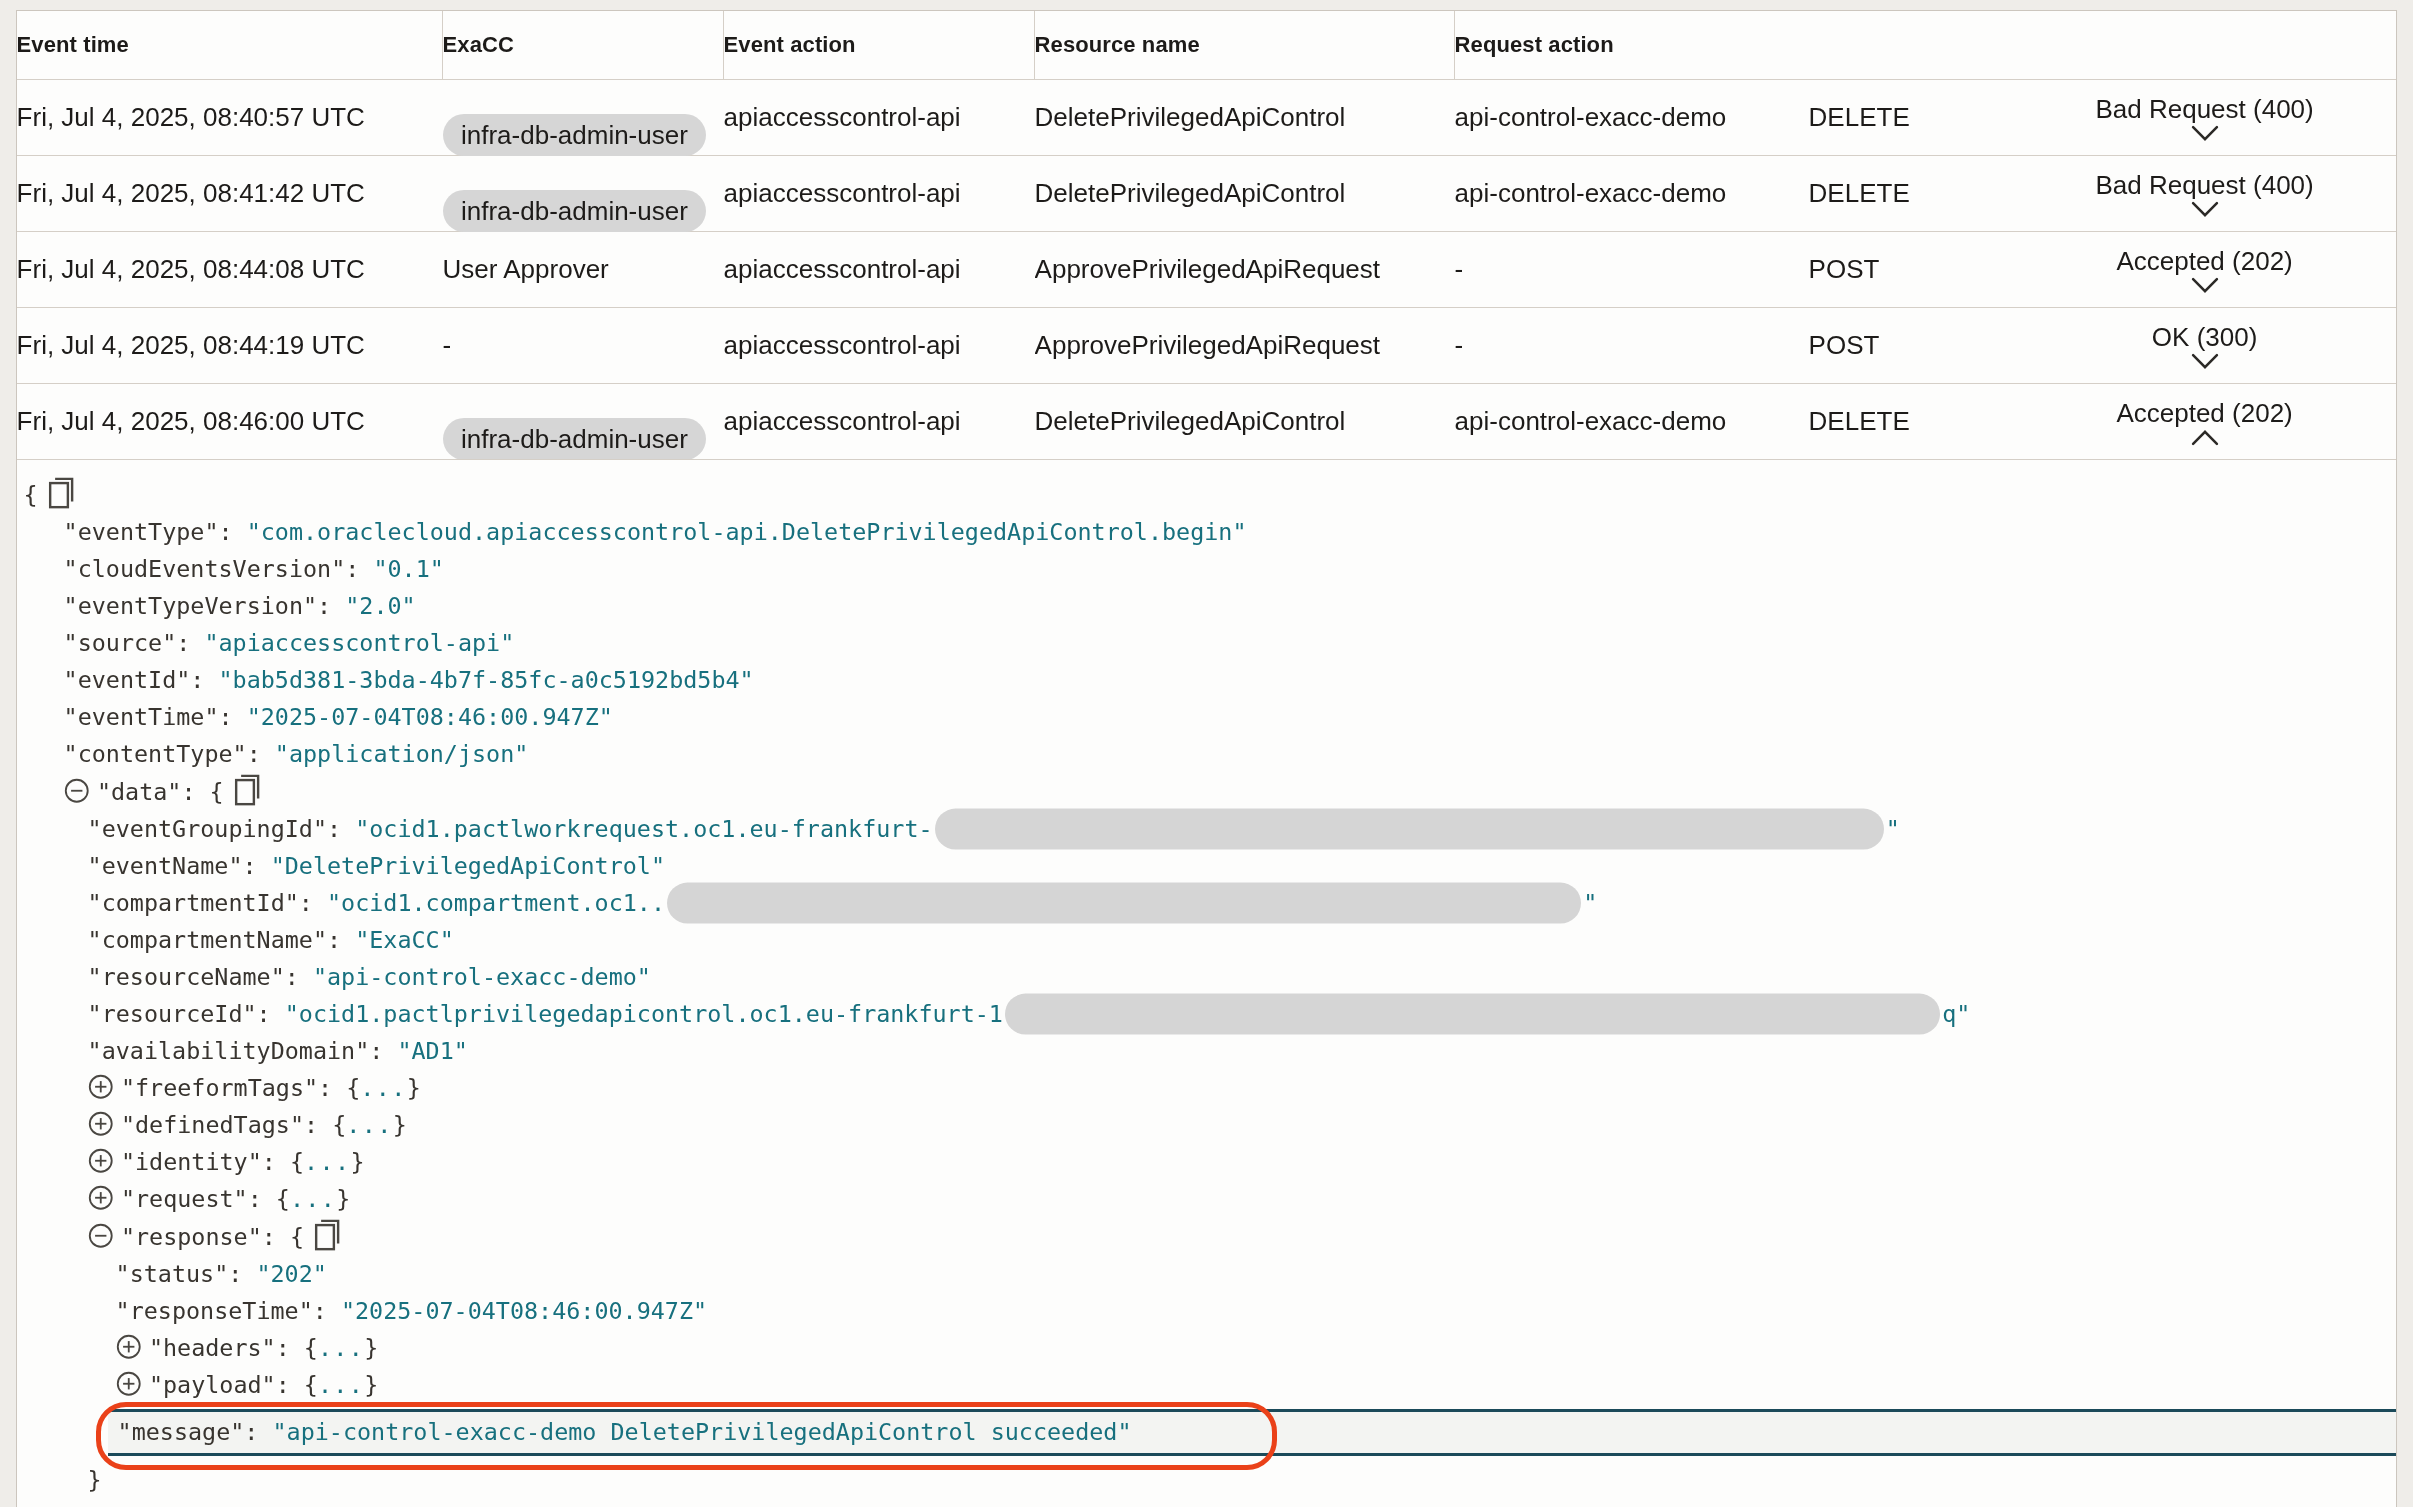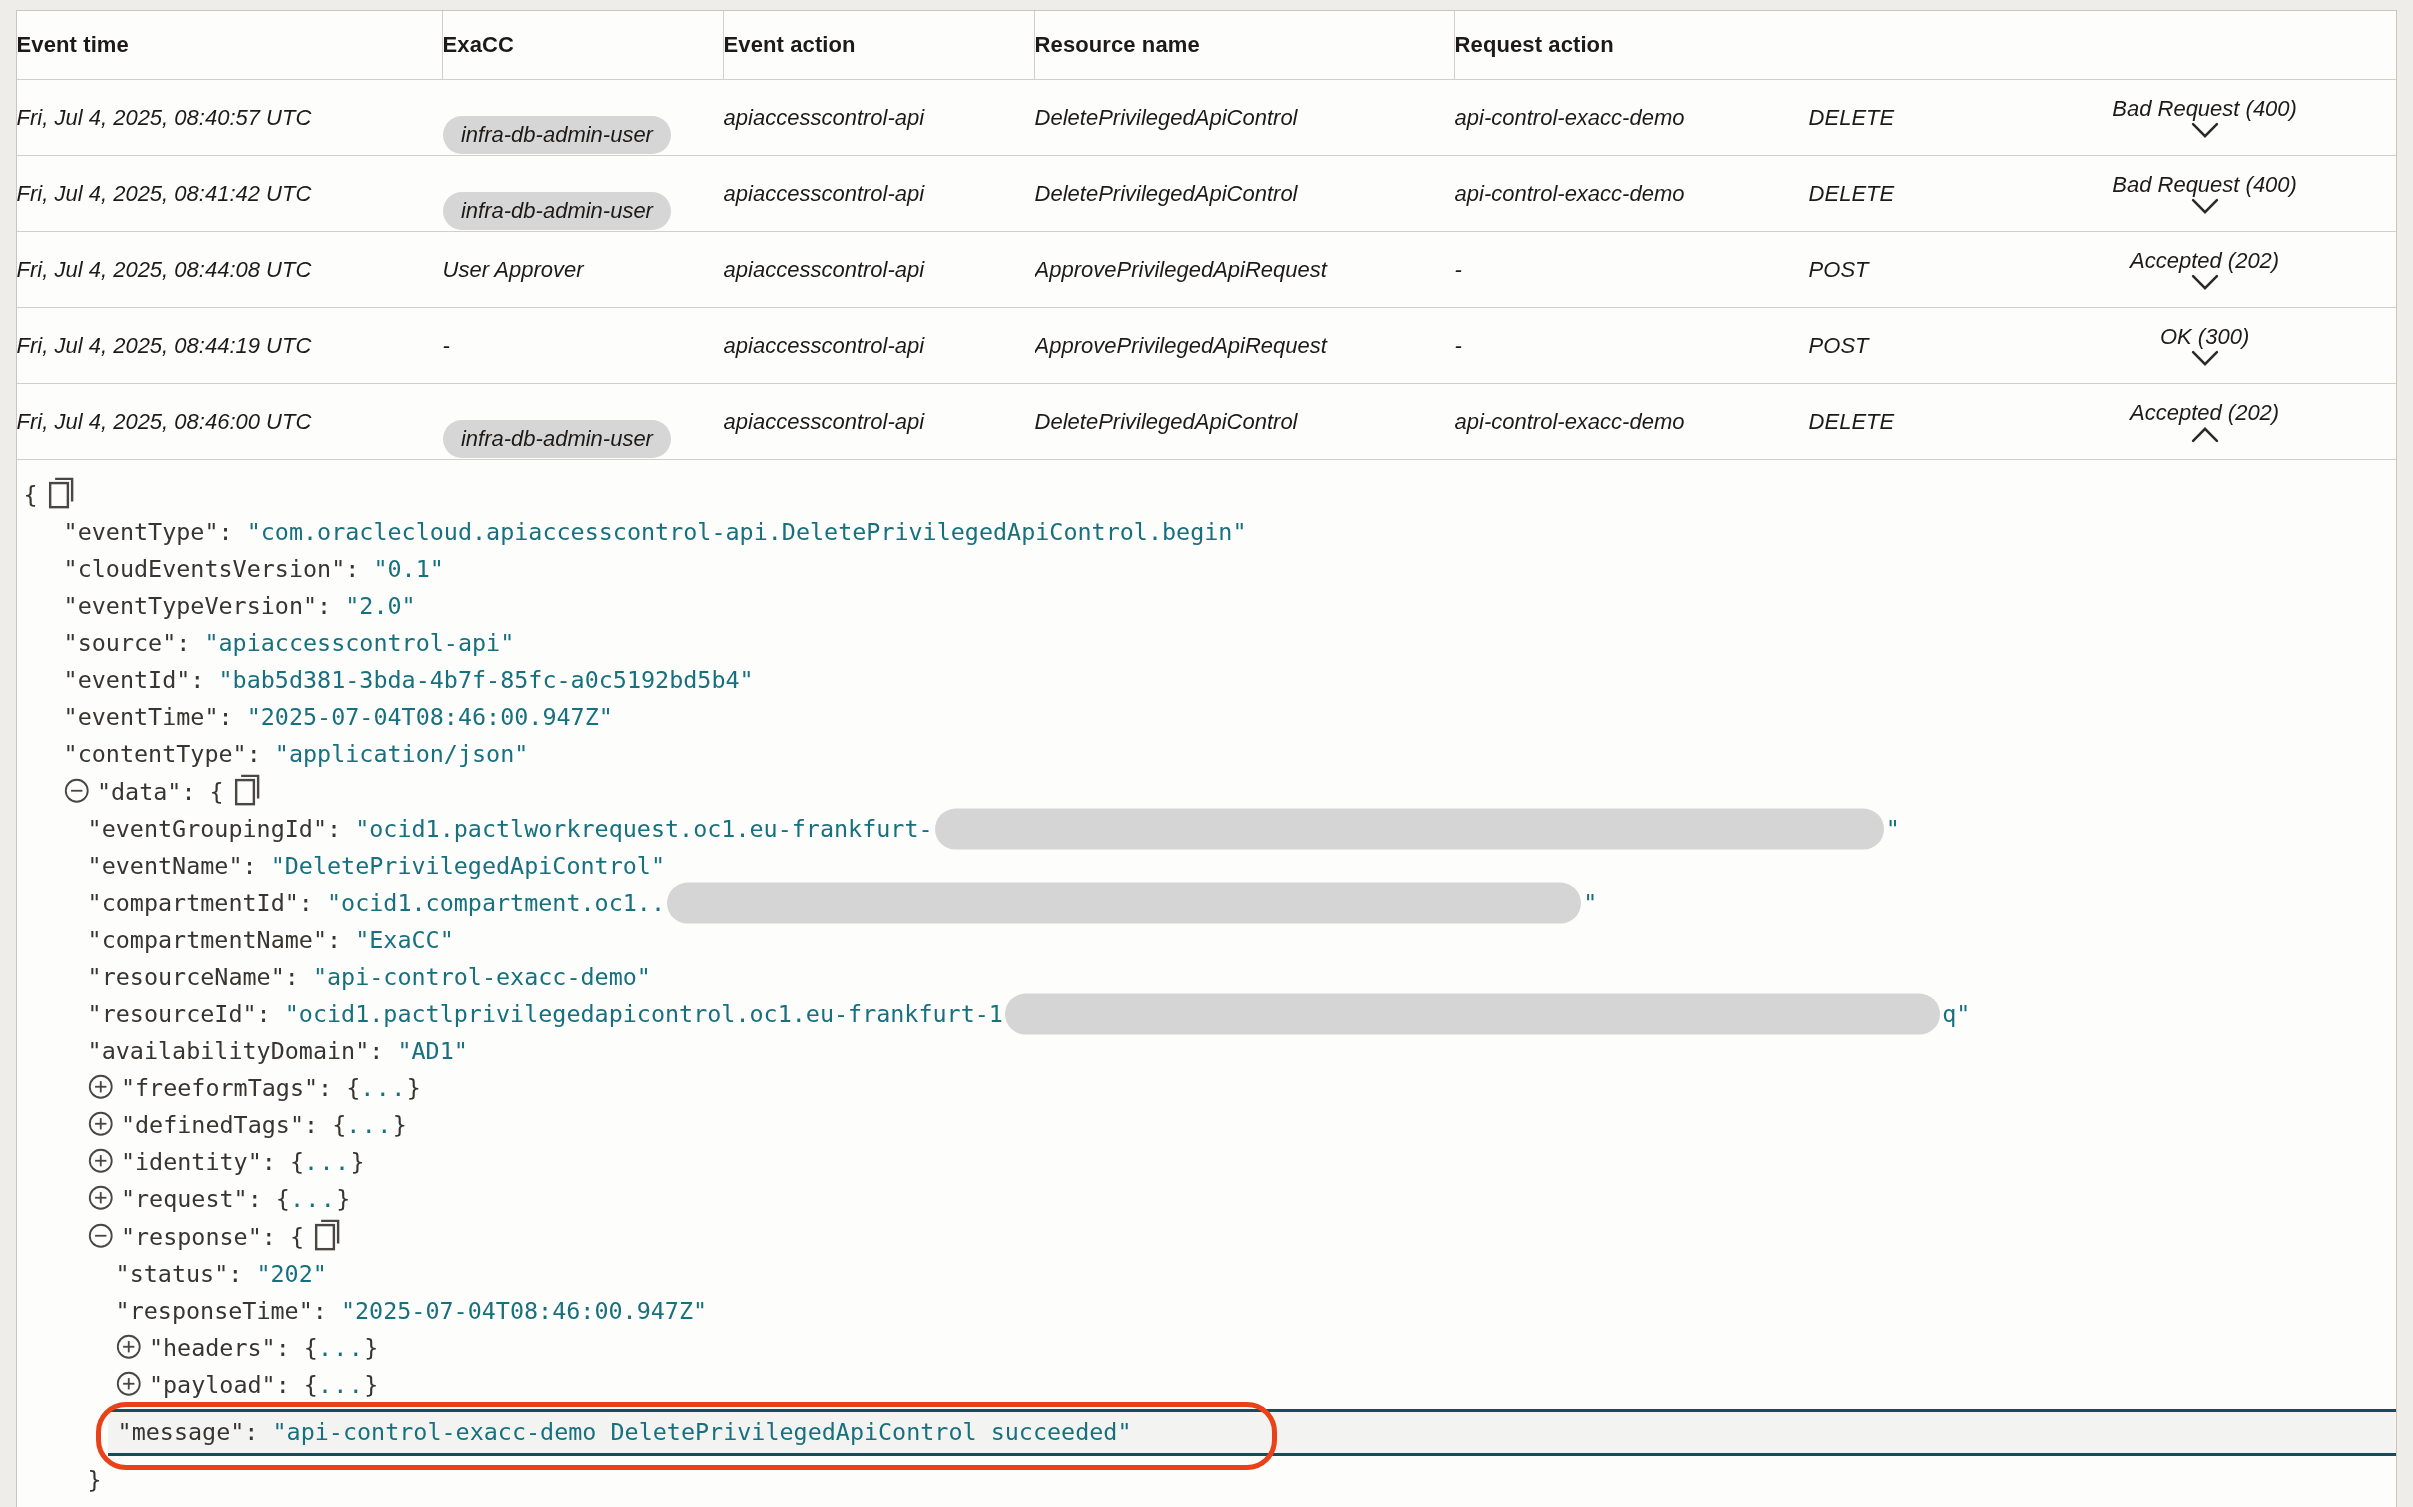--- a/index.html
+++ b/index.html
@@ -22,21 +22,21 @@
     grid-template-columns:426px 281px 311px 420px 354px 245px 1fr;
     align-items:center;
   }
   .thead { height:68px; }
   .thead .cell {
     height:100%; display:flex; align-items:center;
     font-size:22px; font-weight:700; letter-spacing:0.1px;
     border-right:0.7px solid #d5cfc7;
   }
   .thead .cell:last-child { border-right:none; }
-  .trow { height:76px; border-top:1.4px solid #d5cfc7; font-size:22px;font-style:italic; }
+  .trow { height:76px; border-top:1.4px solid #d5cfc7; font-size:26px; }
   .cell { white-space:nowrap; overflow:hidden; }
   .user-pill {
     display:inline-block; background:#d6d6d6; border-radius:24px;
     padding:7px 18.4px; line-height:1.1;margin-top:35px;
   }
   .status-cell { display:flex; align-items:center; justify-content:space-between; padding-right:40px;flex-direction:column; }
   .chev { width:28px; height:17px; flex:0 0 auto; }
   .chev svg { display:block; }
   
   .json-panel {

